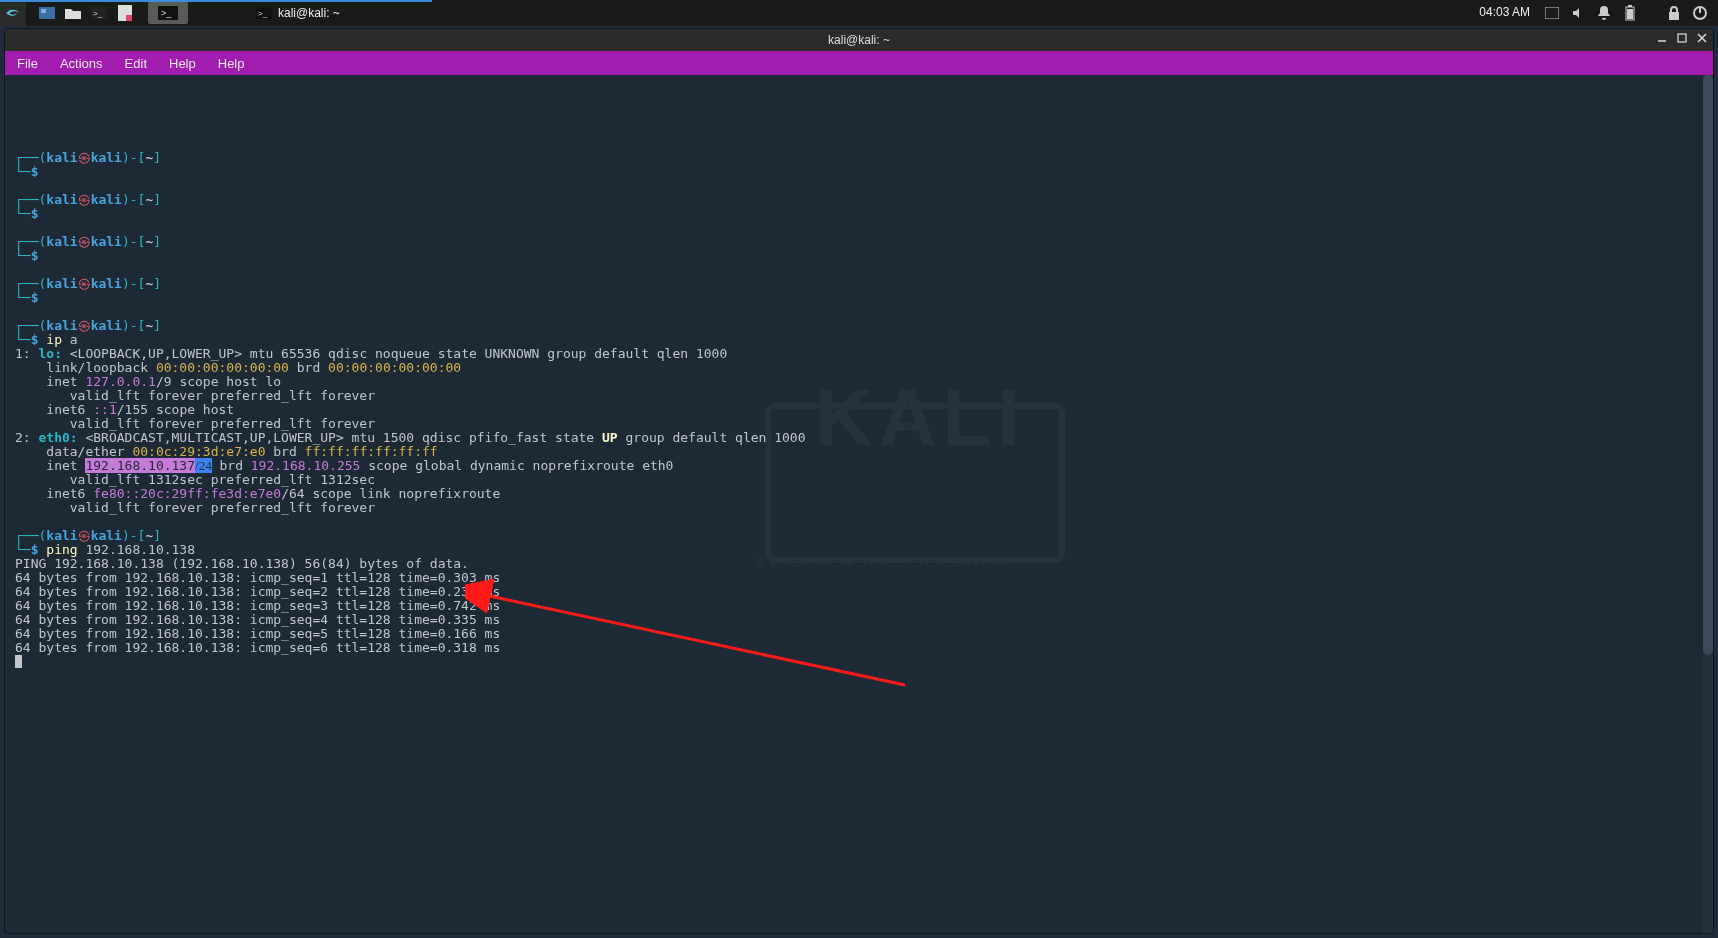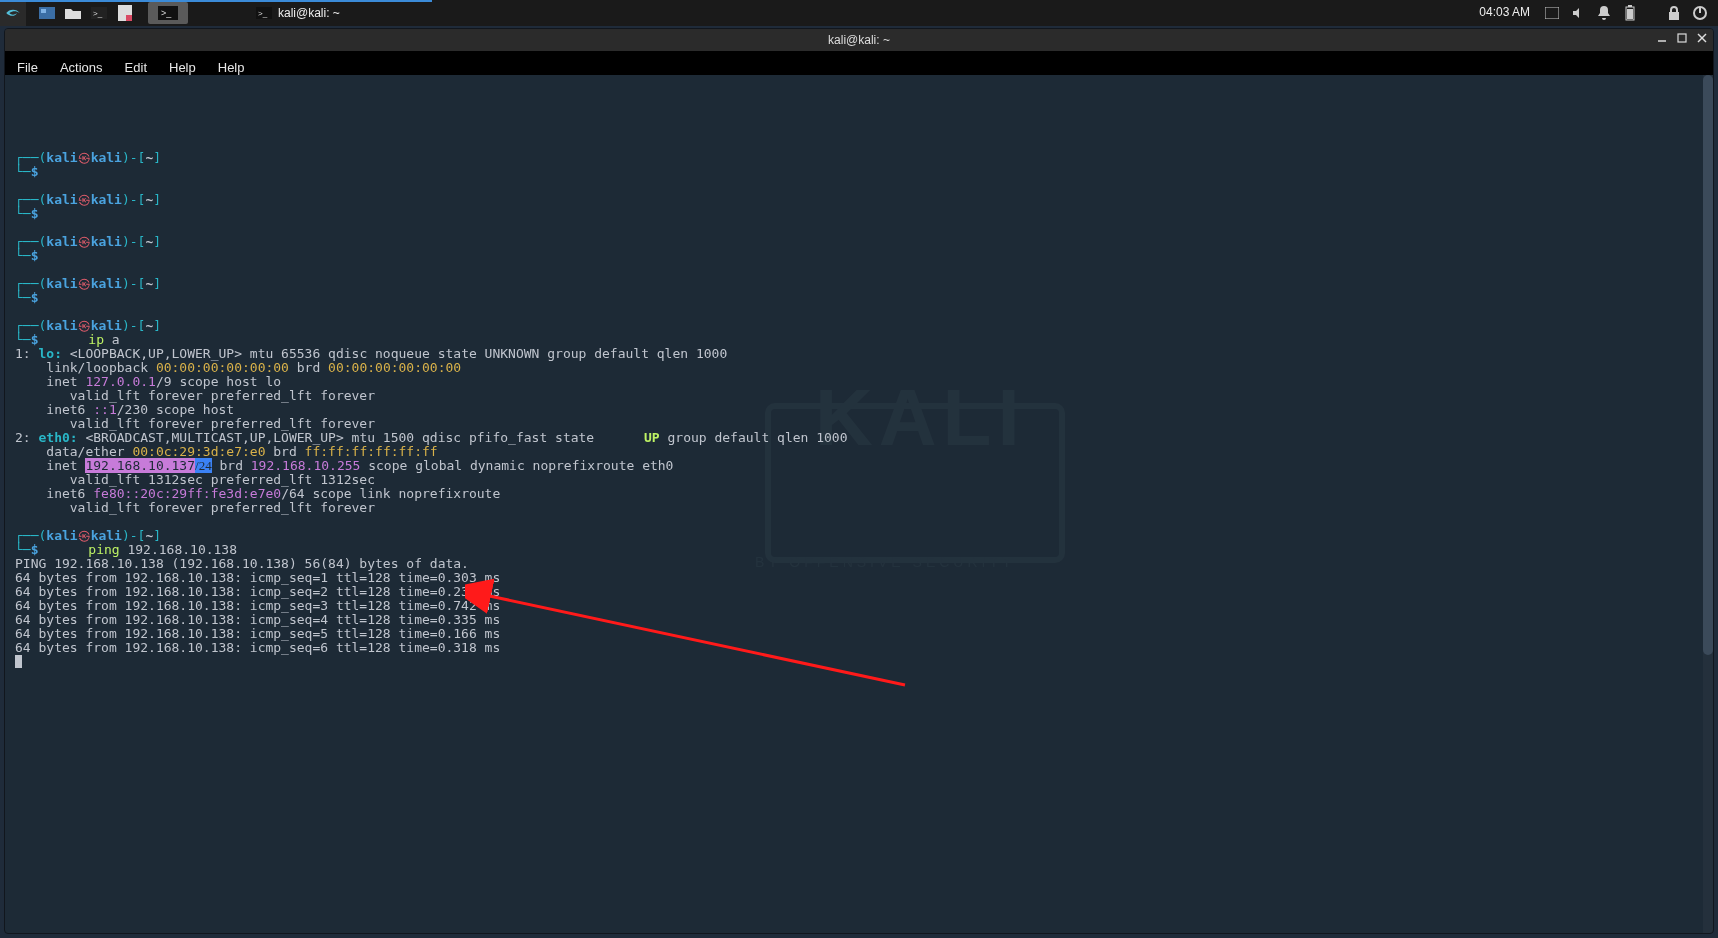--- a/index.html
+++ b/index.html
@@ -52,22 +52,22 @@
     overflow: hidden;
   }
   .titlebar {
     height: 22px; background: #2b2b2b;
     display: flex; align-items: center; justify-content: center;
     position: relative; color: #ddd; font-family: sans-serif; font-size: 12px;
   }
   .titlebar .wbtns { position: absolute; right: 4px; top: 2px; display: flex; gap: 6px; }
   .titlebar .wb { width: 14px; height: 14px; display: flex; align-items: center; justify-content: center; cursor: pointer; color: #ddd; }
   .menubar {
-    height: 24px; background: #000000;
-    display: flex; align-items: flex-end; gap: 22px;
+    height: 24px; background: #a21caf;
+    display: flex; align-items: center; gap: 22px;
     padding: 0 12px; font-family: sans-serif; font-size: 13px; color: #e6e6e6;
   }
   .menubar .mi { cursor: pointer; }
   .termbody {
     flex: 1; position: relative;
     padding: 6px 0 0 10px;
     line-height: 14px;
     font-size: 13px;
     white-space: pre;
     overflow: hidden;
@@ -79,21 +79,21 @@
   .termbody .scrollthumb {
     position: absolute; right: 0; top: 0; width: 10px; height: 580px;
     background: #3b4a5a; border-radius: 5px;
   }
   .cursor { display: inline-block; width: 7px; height: 13px; background: #c0c5ce; vertical-align: -2px; }
 
   
   .c-teal   { color: #29b6c7; }
   .c-blue   { color: #4aa3df; }
   .c-red    { color: #e05c6b; }
-  .c-green  { color: #bef264; margin-left: 42px; }
+  .c-green  { color: #fef9c3; }
   .c-purple { color: #c77bd9; }
   .c-yellow { color: #d9b24a; }
   .c-white  { color: #c0c5ce; }
   .hl { background: #c77bd9; color: #1d2a36; }
   .hlw { background: #3b82f6; color: #1d2a36; font-family: Liberation Serif, serif; }
   .b { font-weight: bold; }
 
   
   .watermark {
     position: absolute; left: 760px; top: 300px; width: 320px; height: 220px;
@@ -252,21 +252,21 @@
 
 <span class="c-teal">┌──(</span><span class="c-blue b">kali</span><span class="c-red">㉿</span><span class="c-blue b">kali</span><span class="c-teal">)-[</span><span class="c-white b">~</span><span class="c-teal">]</span>
 <span class="c-teal">└─</span><span class="c-blue b">$</span>
 
 <span class="c-teal">┌──(</span><span class="c-blue b">kali</span><span class="c-red">㉿</span><span class="c-blue b">kali</span><span class="c-teal">)-[</span><span class="c-white b">~</span><span class="c-teal">]</span>
 <span class="c-teal">└─</span><span class="c-blue b">$</span> <span class="c-green">ip</span> <span class="c-white">a</span>
 <span class="c-white">1:</span> <span class="c-teal b">lo:</span> <span class="c-white">&lt;LOOPBACK,UP,LOWER_UP&gt; mtu 65536 qdisc noqueue state UNKNOWN group default qlen 1000</span>
 <span class="c-white">    link/loopback </span><span class="c-yellow">00:00:00:00:00:00</span><span class="c-white"> brd </span><span class="c-yellow">00:00:00:00:00:00</span>
 <span class="c-white">    inet </span><span class="c-purple">127.0.0.1</span><span class="c-white">/9 scope host lo</span>
 <span class="c-white">       valid_lft forever preferred_lft forever</span>
-<span class="c-white">    inet6 </span><span class="c-purple">::1</span><span class="c-white">/230 scope host</span>
+<span class="c-white">    inet6 </span><span class="c-purple">::1</span><span class="c-white">/155 scope host</span>
 <span class="c-white">       valid_lft forever preferred_lft forever</span>
 <span class="c-white">2:</span> <span class="c-teal b">eth0:</span> <span class="c-white">&lt;BROADCAST,MULTICAST,UP,LOWER_UP&gt; mtu 1500 qdisc pfifo_fast state </span><span class="c-green b">UP</span><span class="c-white"> group default qlen 1000</span>
 <span class="c-white">    data/ether </span><span class="c-yellow">00:0c:29:3d:e7:e0</span><span class="c-white"> brd </span><span class="c-yellow">ff:ff:ff:ff:ff:ff</span>
 <span class="c-white">    inet </span><span class="hl">192.168.10.137</span><span class="hlw">/24</span><span class="c-white"> brd </span><span class="c-purple">192.168.10.255</span><span class="c-white"> scope global dynamic noprefixroute eth0</span>
 <span class="c-white">       valid_lft 1312sec preferred_lft 1312sec</span>
 <span class="c-white">    inet6 </span><span class="c-purple">fe80::20c:29ff:fe3d:e7e0</span><span class="c-white">/64 scope link noprefixroute</span>
 <span class="c-white">       valid_lft forever preferred_lft forever</span>
 
 <span class="c-teal">┌──(</span><span class="c-blue b">kali</span><span class="c-red">㉿</span><span class="c-blue b">kali</span><span class="c-teal">)-[</span><span class="c-white b">~</span><span class="c-teal">]</span>
 <span class="c-teal">└─</span><span class="c-blue b">$</span> <span class="c-green">ping</span> <span class="c-white">192.168.10.138</span>

